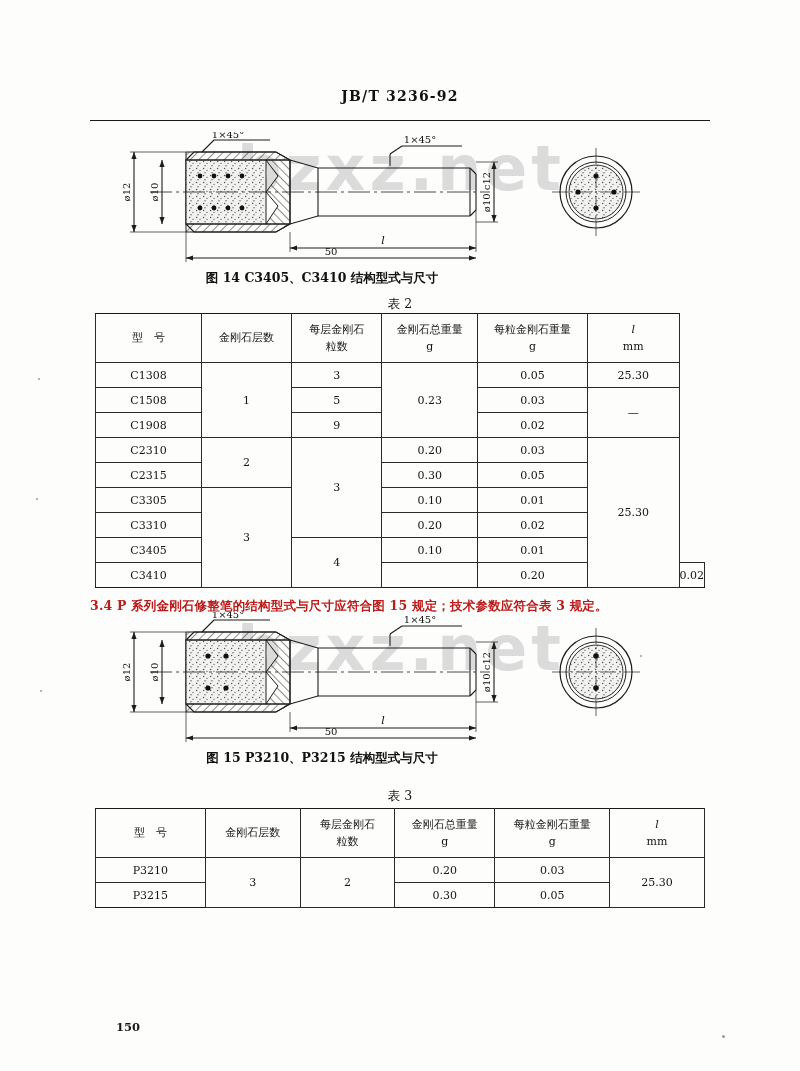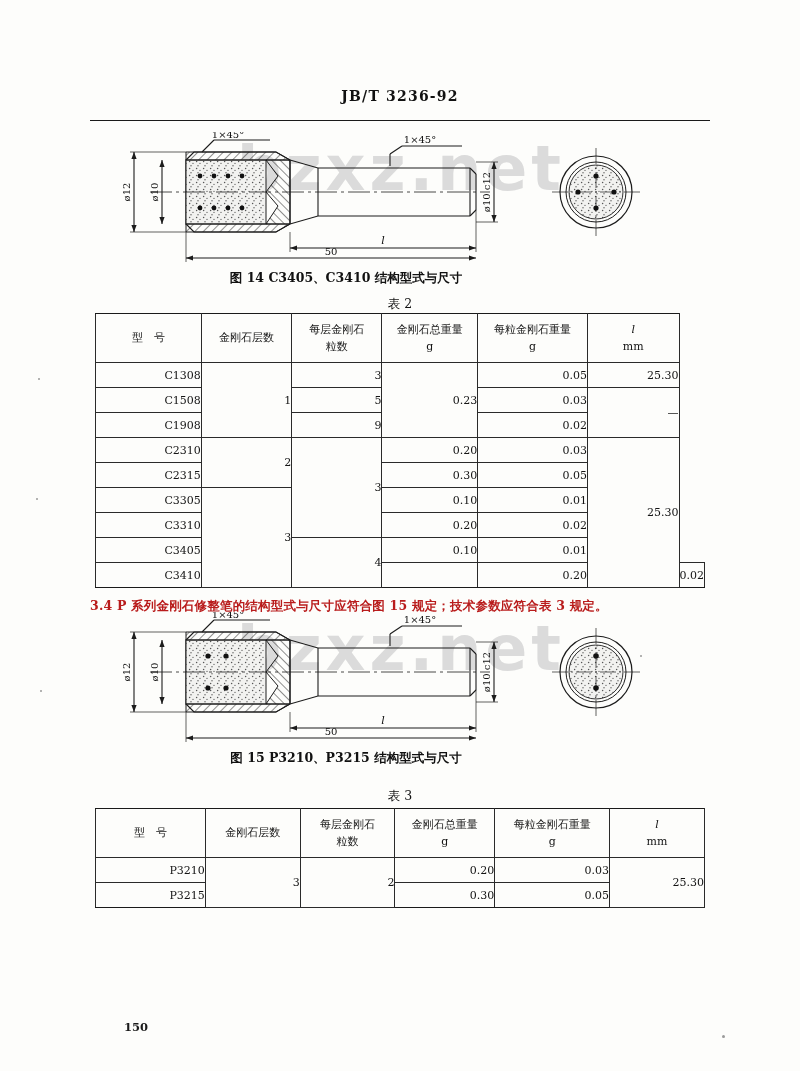--- a/index.html
+++ b/index.html
@@ -76,21 +76,20 @@
   .fig-caption {
     position: absolute;
     left: 0;
     width: 644px;
     text-align: center;
     font-family: "DejaVu Serif", "Liberation Serif", serif;
     font-size: 12.5px;
     font-weight: bold;
     color: #111;
     z-index: 3;
-    padding-left: 24px;
   }
   .cap14 { top: 270px; }
   .cap15 { top: 750px; }
 
   
   .tbl-title {
     position: absolute;
     left: 0;
     width: 800px;
     text-align: center;
@@ -126,21 +125,20 @@
     font-weight: normal;
     padding: 0;
   }
   table.spec thead td {
     height: 48px;
     line-height: 1.55;
     font-size: 11px;
   }
   table.spec tbody td {
     height: 24px;
-    text-align: right;
   }
   table.spec .topline { border-top: 1.7px solid #1a1a1a; }
   table.spec .botline { border-bottom: 1.7px solid #1a1a1a; }
   .hdr-cn { display: block; }
   .unit { display: block; font-style: italic; }
   .unit.plain { font-style: normal; }
   .ital { font-style: italic; }
 
   
   .clause {
@@ -153,21 +151,21 @@
     font-weight: bold;
     letter-spacing: .2px;
     z-index: 3;
   }
   .c34 { top: 598px; }
   .c35 { top: 933px; }
 
   
   .pageno {
     position: absolute;
-    left: 124px;
+    left: 116px;
     top: 1020px;
     font-family: "DejaVu Serif", "Liberation Serif", serif;
     font-size: 11.5px;
     font-weight: bold;
     color: #1a1a1a;
     z-index: 3;
   }
 
   
   .speck {

